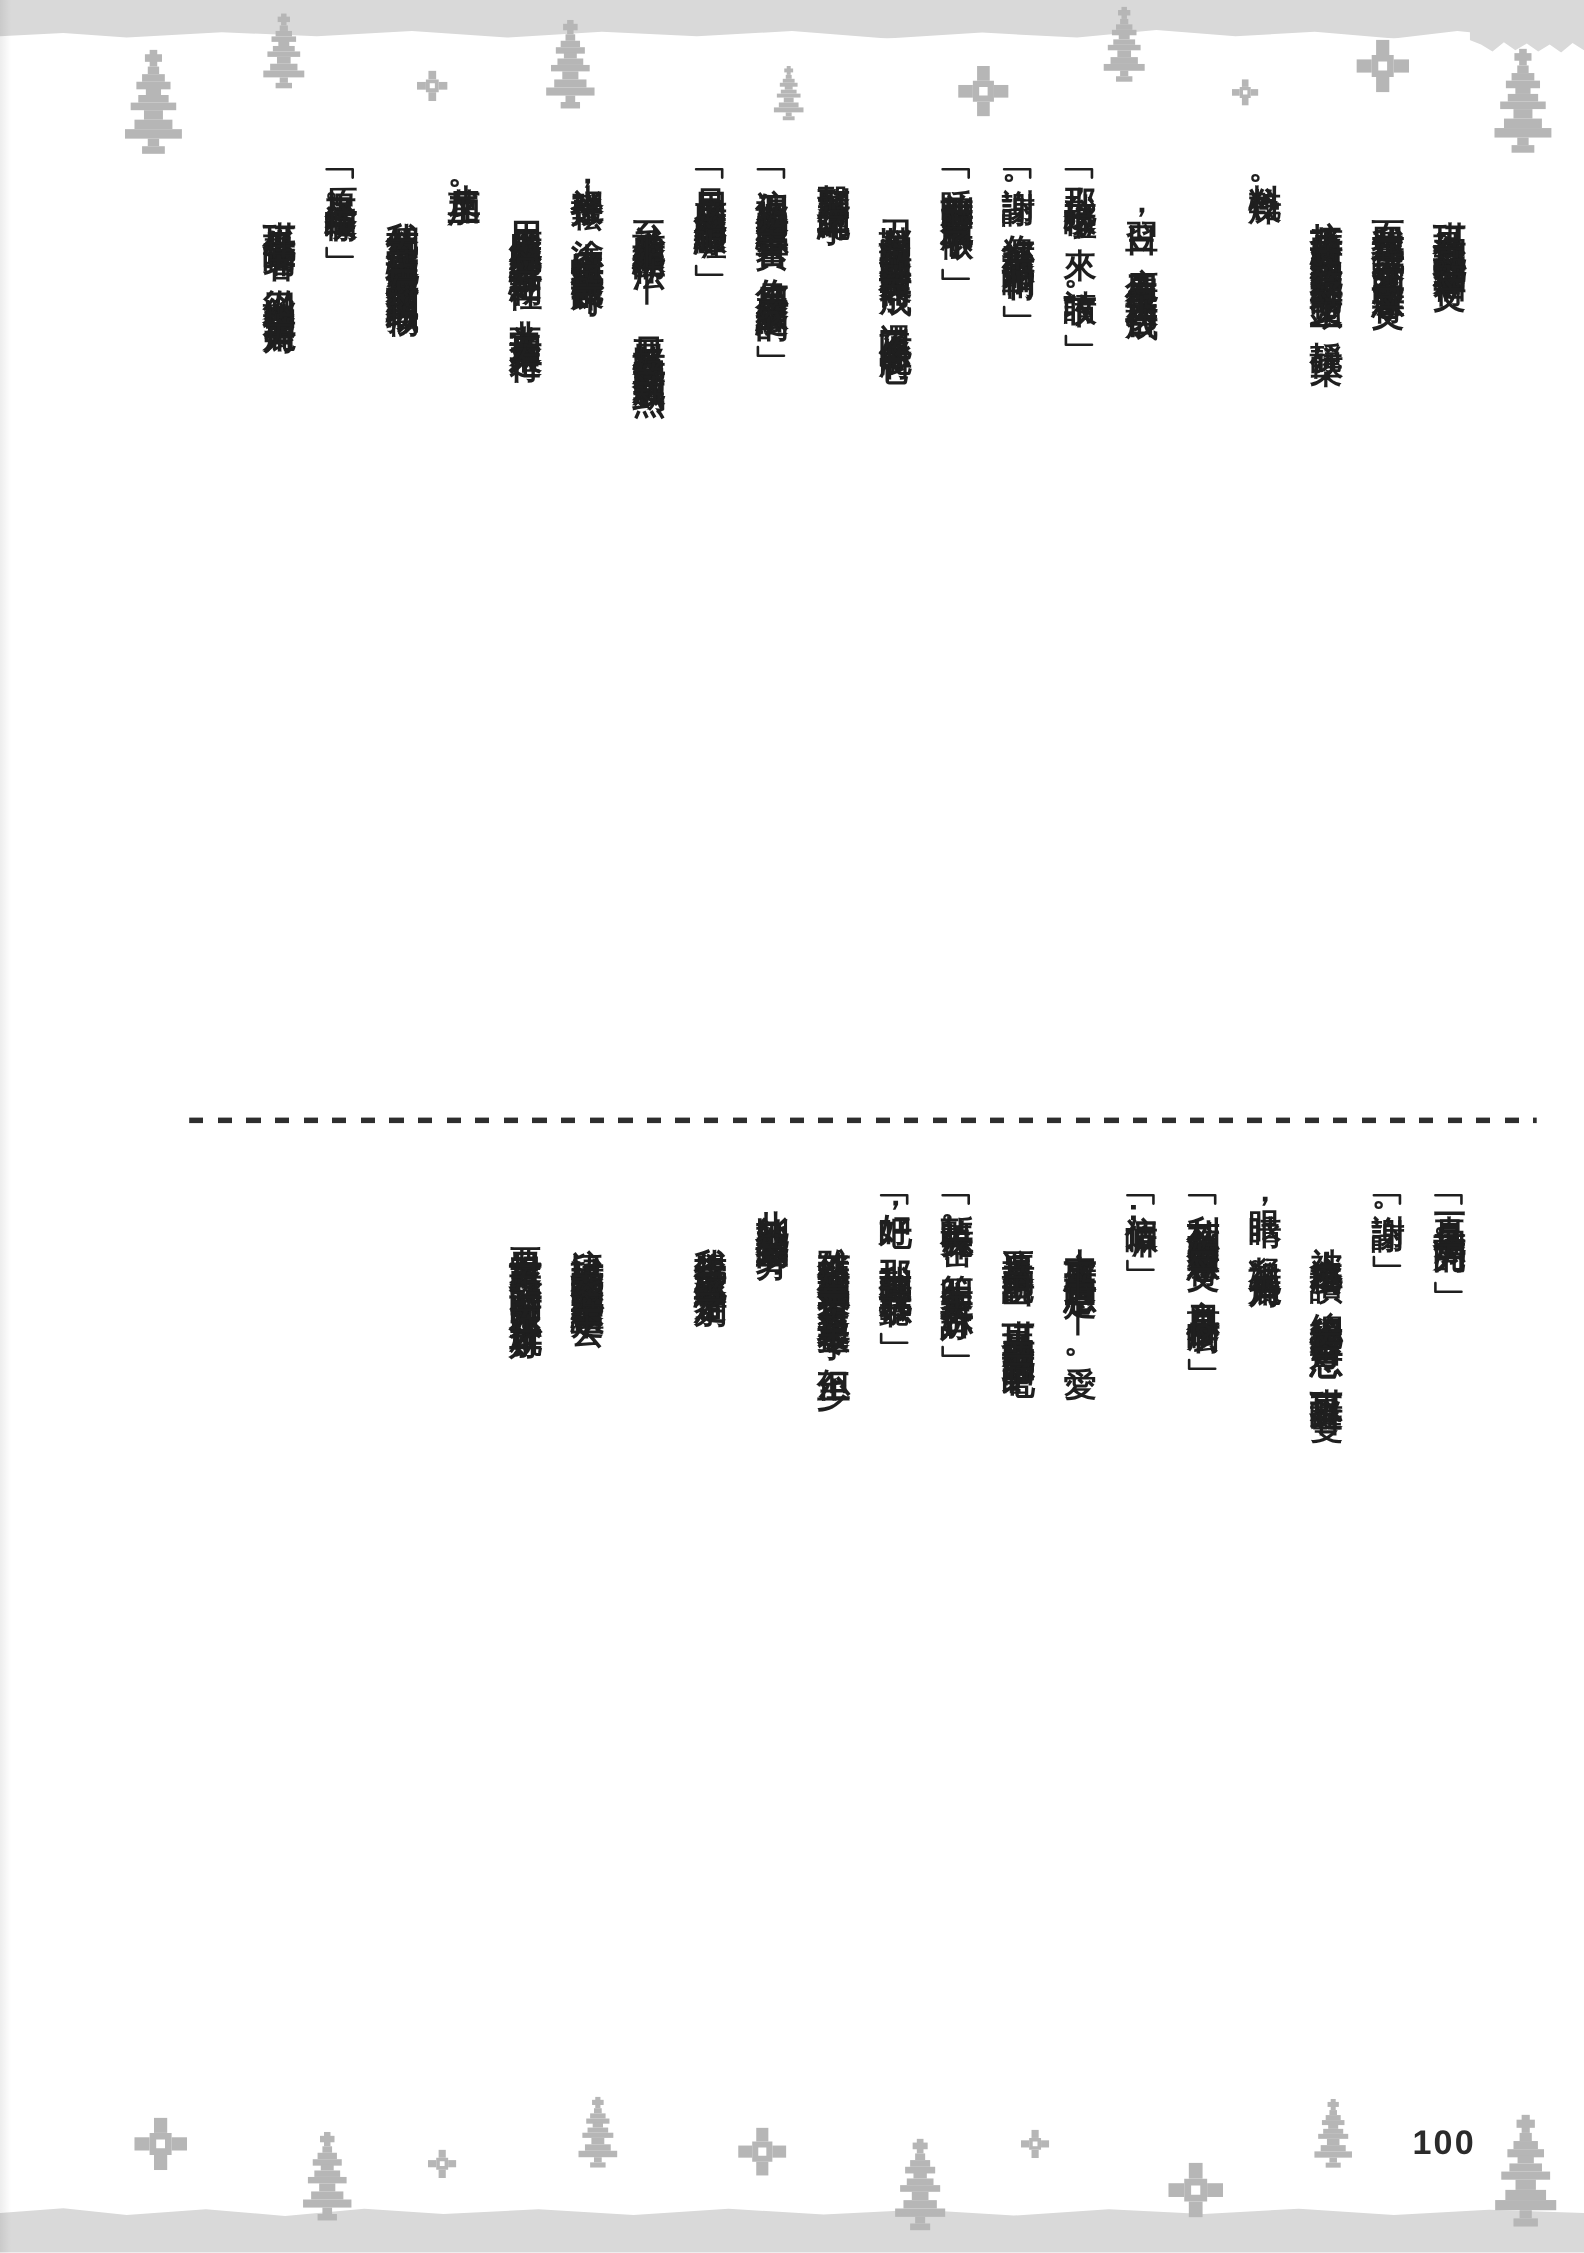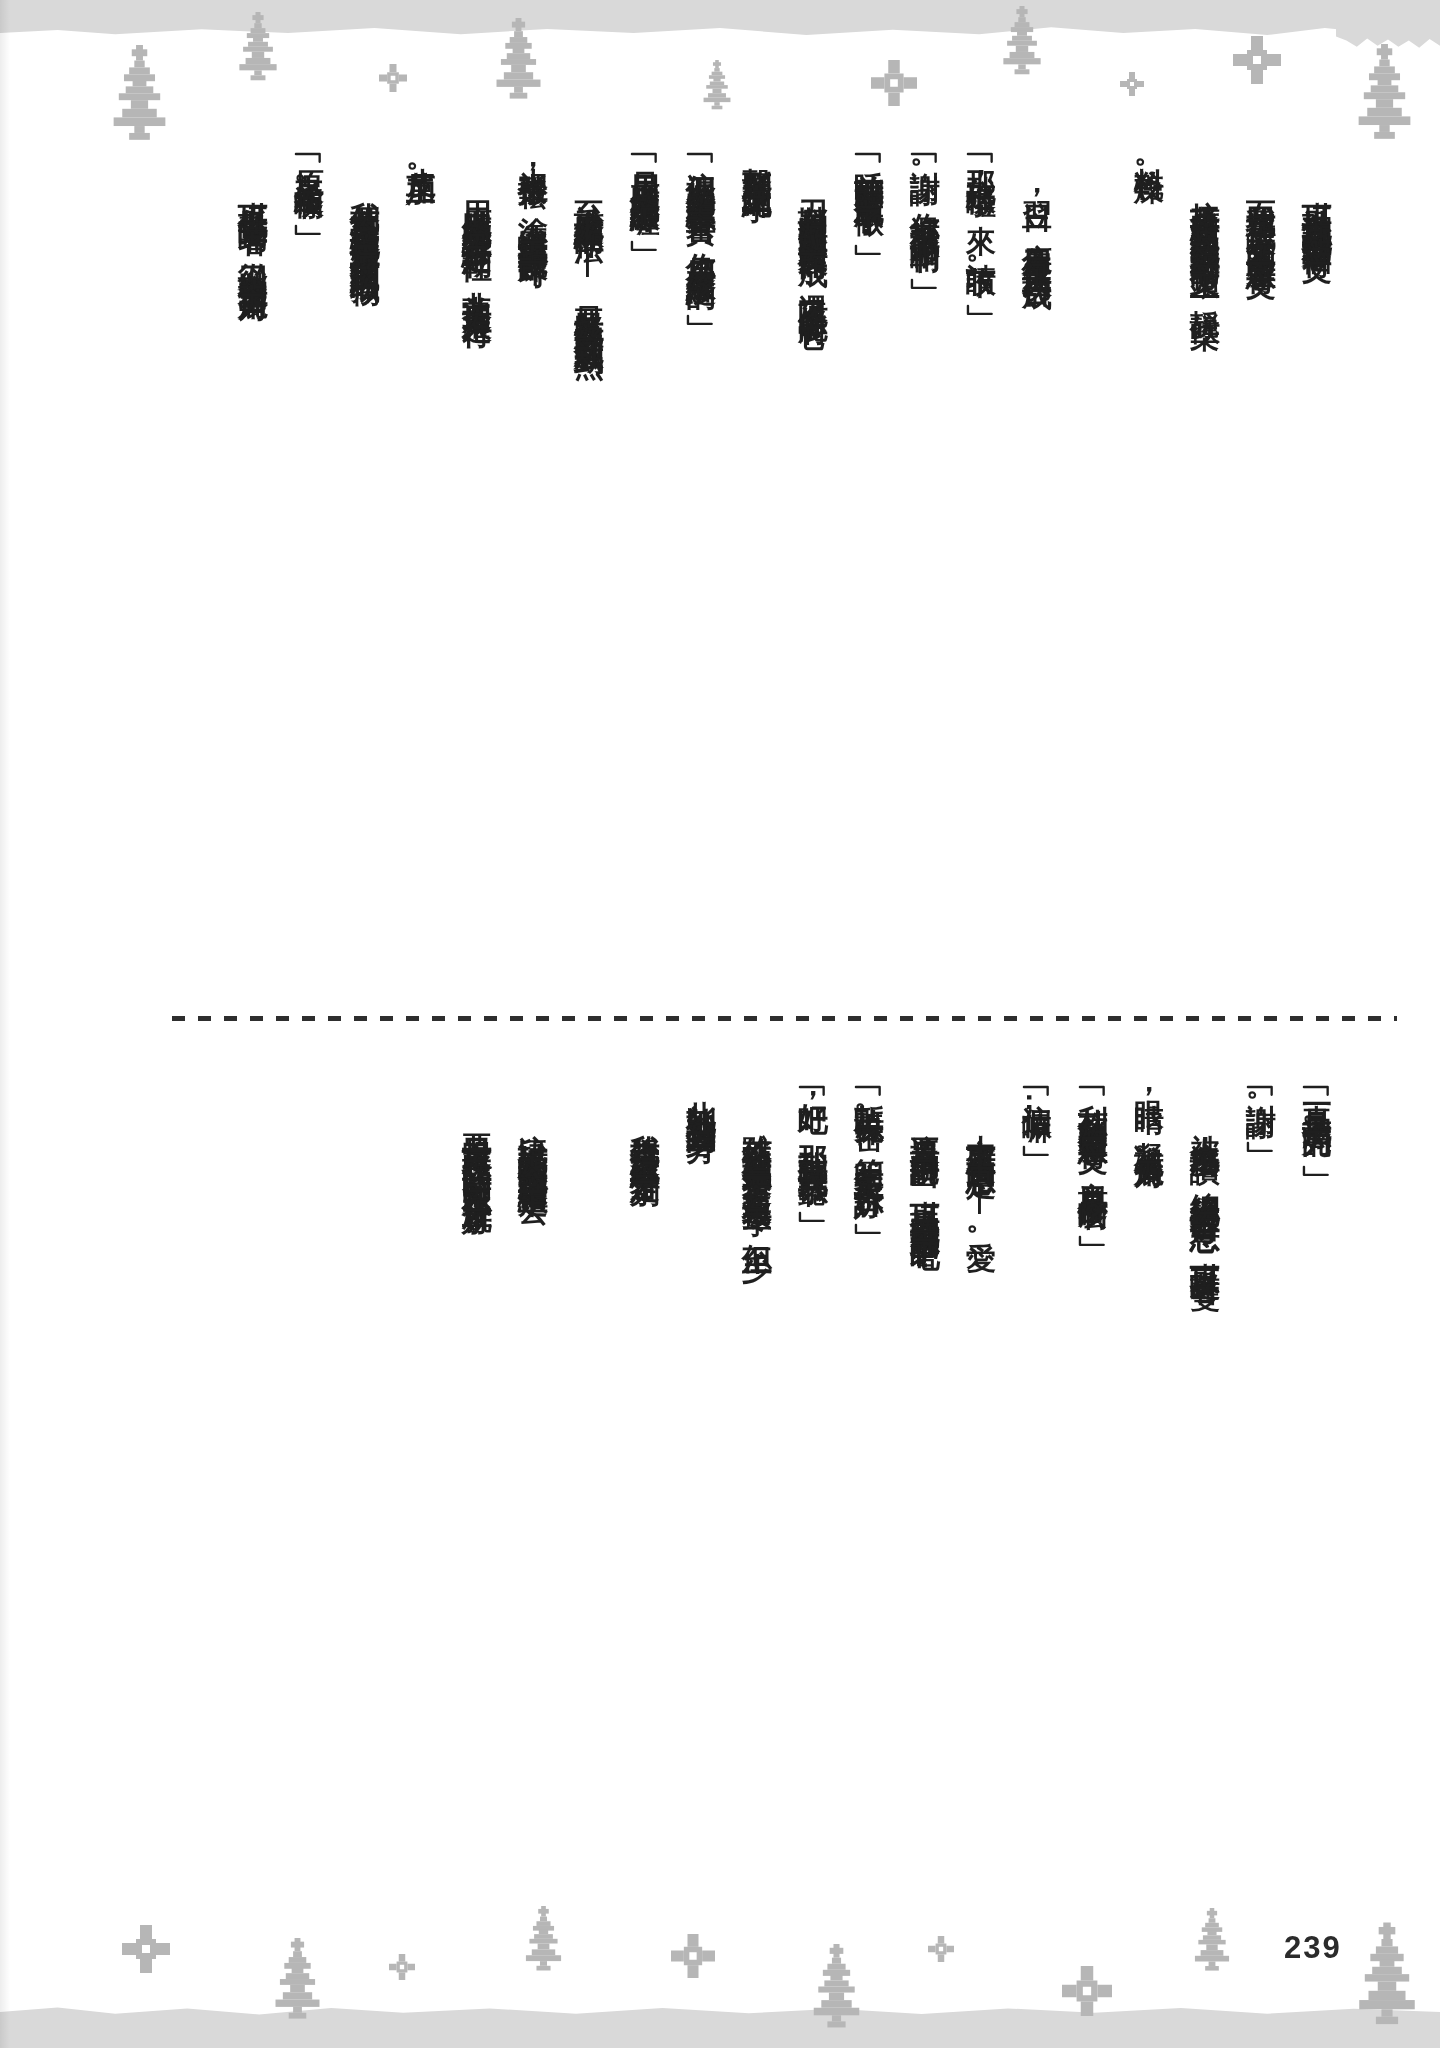--- a/index.html
+++ b/index.html
@@ -169,13 +169,13 @@
     <div class="vline">「暫時先保密。等明年冬天再告訴妳。」</div>
     <div class="vline">「好吧，那我到時再洗耳恭聽。」</div>
     <div class="vline indent">雖然不知道我們來年是否還會一起迎接冬季，但至少</div>
     <div class="vline">此刻她就在我的身旁。</div>
     <div class="vline indent">我覺得這樣就已經十分足夠了。</div>
     <div class="vline">&nbsp;</div>
     <div class="vline indent">這段試婚夫妻關係會這樣繼續走下去。</div>
     <div class="vline indent">要是跟琪可在一起的時間可以永不停止就好了。</div>
   </div>
 
-<div class="page-number">239</div>
+<div class="page-number">100</div>
 
 </body></html>

